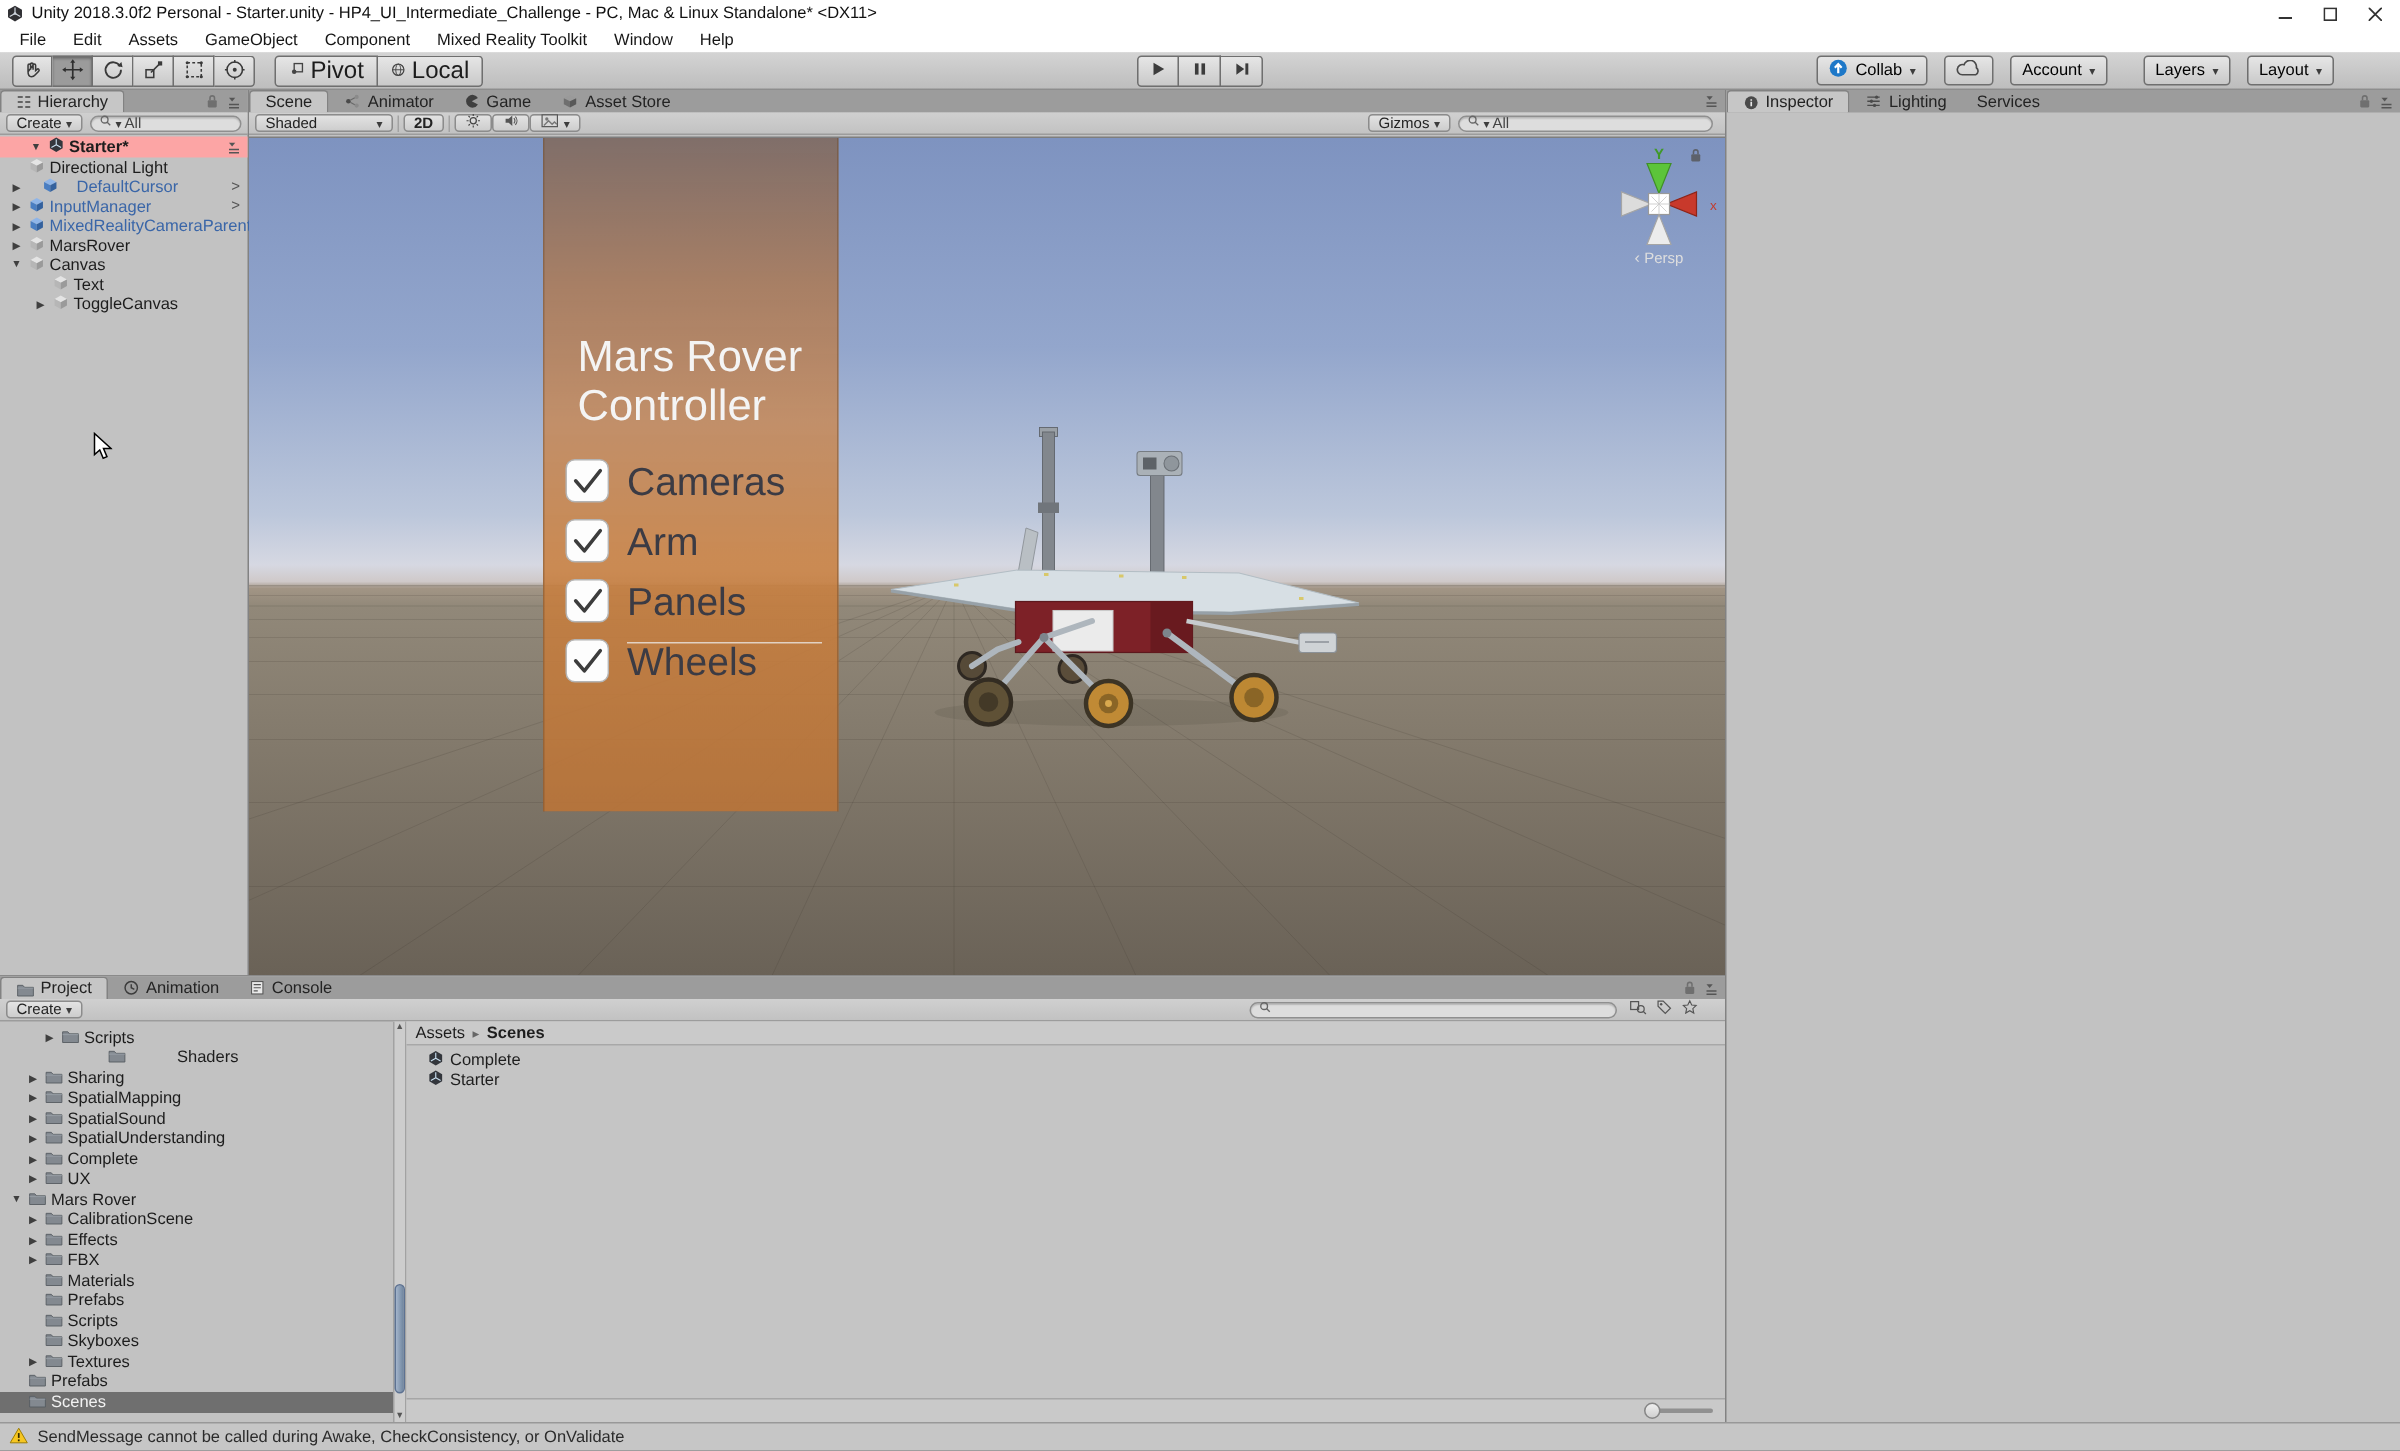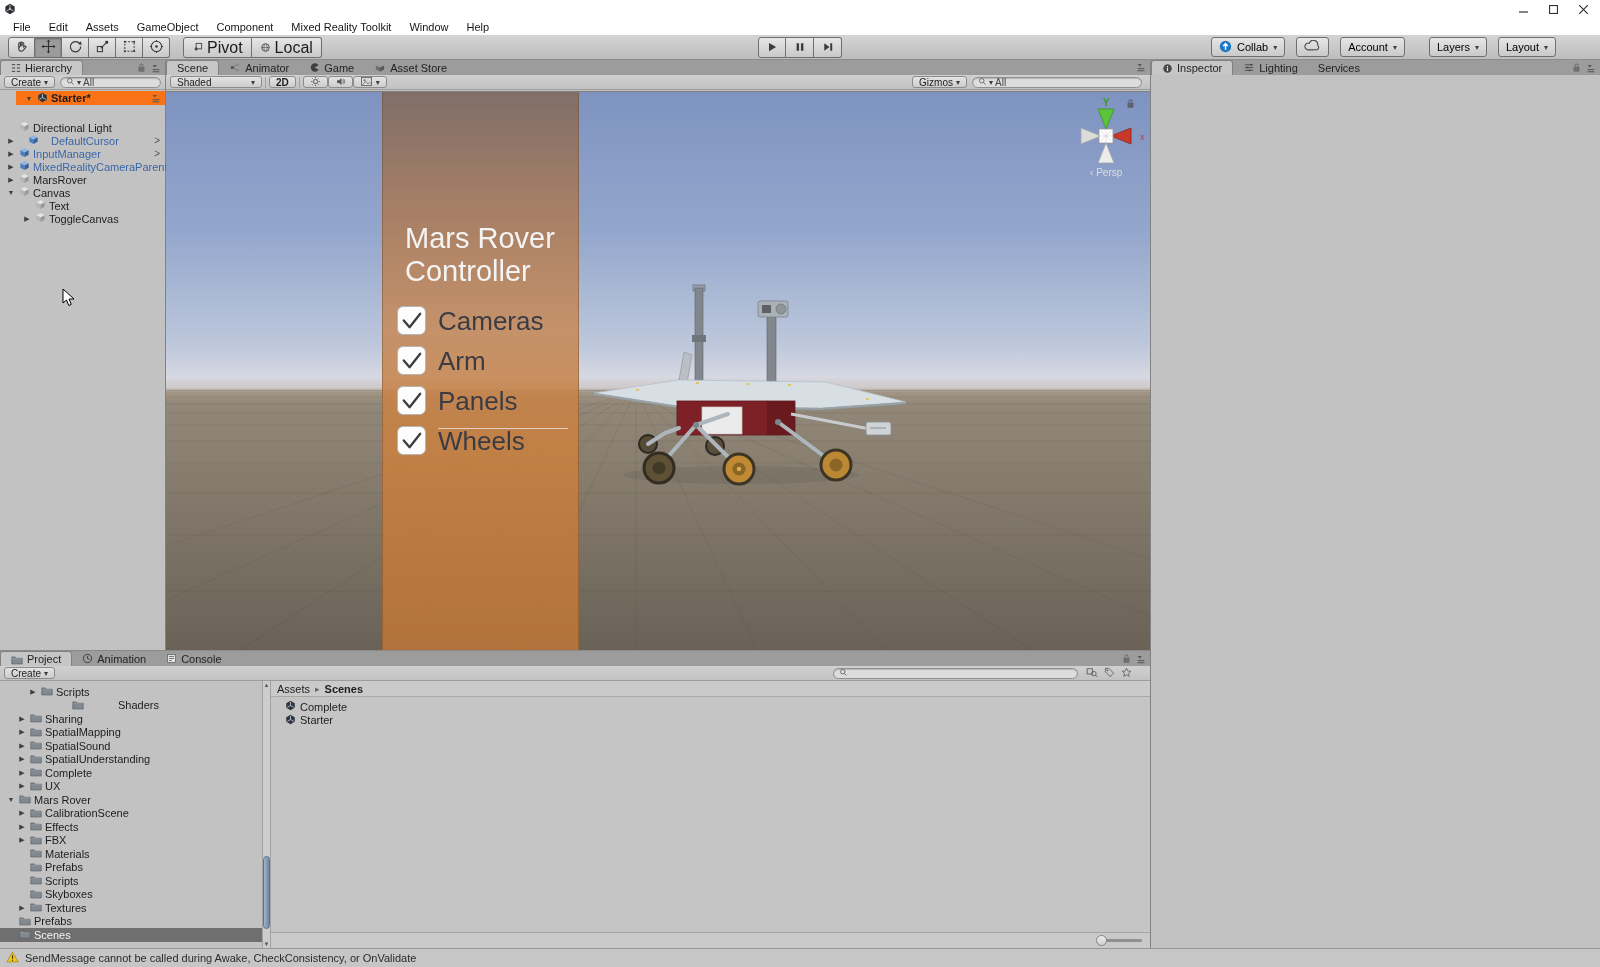--- a/index.html
+++ b/index.html
@@ -54,38 +54,38 @@
               display:flex; align-items:center; padding:0 4px;justify-content:center; }
   .mini-btn { height:12px; border:1px solid #8c8c8c; border-radius:3px; background:linear-gradient(#e3e3e3,#cdcdcd);
               display:inline-flex; align-items:center; gap:3px; padding:0 6px; font-size:10px; color:#222; }
   .search { height:11px; border-radius:6px; border:1px solid #8f8f8f; background:#dddddd;
             box-shadow:inset 0 1px 1px rgba(0,0,0,.18); display:flex; align-items:center; gap:2px;
             padding:0 5px; font-size:10px; color:#444; }
 
   
   .hierarchy { position:absolute; left:0; top:60px; width:166px; height:590px; background:#c2c2c2;
                border-right:1px solid #828282; }
-  .scene-row { position:absolute; left:16px; top:31px; right:0; height:14px; background:#f97316;
-               display:flex; align-items:center; padding-left:8px; gap:3px; font-weight:bold; }
-  #hierarchy-list { position:absolute; left:0; top:61px; right:0; }
+  .scene-row { position:absolute; left:0; top:31px; right:0; height:14px; background:#fca5a5;
+               display:flex; align-items:center; padding-left:19px; gap:3px; font-weight:bold; }
+  #hierarchy-list { position:absolute; left:0; top:45px; right:0; }
   .h-row { height:13px; display:flex; align-items:center; gap:3px; font-size:11px; color:#1d1d1d; }
   .h-row.prefab { color:#3a66a8; }
   .arrow { width:10px; text-align:center; font-size:7px; color:#3f3f3f; flex:0 0 10px; }
   .chev { margin-left:auto; margin-right:5px; color:#555; font-size:10px; }
 
   
   .scenepanel { position:absolute; left:166px; top:60px; width:984px; height:590px; background:#c2c2c2; }
   .scenetoolbar-right { margin-left:auto; display:flex; align-items:center; gap:5px; }
   .vsep { width:1px; height:11px; background:#a3a3a3; margin:0 3px; }
   .viewport { position:absolute; left:0; top:31px; width:984px; height:559px; overflow:hidden;
               border-top:1px solid #7e7e7e;
               background:linear-gradient(180deg,#7e93c0 0%,#93a6cc 25%,#bcc7db 45%,#d6d8e2 51%,
                          #cfc9c9 53%,#a29585 53.8%,#918879 56%,#837a6c 72%,#6a6257 100%); }
   .world { position:absolute; left:0; top:0; }
-  .overlay-panel { position:absolute; left:216px; top:0; width:197px; height:559px;
+  .overlay-panel { position:absolute; left:196px; top:0; width:197px; height:449px;
                    background:linear-gradient(180deg, rgba(128,102,86,.82) 0%, rgba(173,121,82,.84) 22%,
                               rgba(198,137,88,.86) 42%, rgba(201,128,64,.88) 62%, rgba(186,116,56,.9) 100%);
                    border-left:1px solid rgba(110,75,45,.45); border-right:1px solid rgba(110,75,45,.45); }
   .ov-title { position:absolute; top:130px; left:22px; width:165px; font-size:29px; line-height:1.14;
               color:#f4f4f4; }
   #toggles { position:absolute; top:214px; left:13px; display:flex; flex-direction:column; gap:9px; }
   .tog { display:flex; align-items:center; gap:11px; height:31px; }
   .tog-label { font-size:26px; color:#3b3b44; }
   .ov-line { position:absolute; top:336px; left:55px; width:130px; height:1px; background:rgba(238,238,238,.75); }
   .gizmo { position:absolute; left:898px; top:0; }
@@ -134,20 +134,21 @@
 <div class="app">
 
   <div class="titlebar">
     <span class="ticon">
         <svg width="12" height="12" viewBox="0 0 16 16">
           <polygon points="8,1 14.2,4.6 14.2,11.4 8,15 1.8,11.4 1.8,4.6" fill="#2f2f33"></polygon>
           <path d="M8 8 L8 2.6 M8 8 L12.7 10.7 M8 8 L3.3 10.7" stroke="#cfd6de" stroke-width="1.1" fill="none"></path>
           <circle cx="8" cy="8" r="1.2" fill="#cfd6de"></circle>
         </svg>
       </span>
+    <span class="ttext">Unity 2018.3.0f2 Personal - Starter.unity - HP4_UI_Intermediate_Challenge - PC, Mac &amp; Linux Standalone* &lt;DX11&gt;</span>
     <div class="wbtns">
       <span class="wbtn">
           <svg width="9" height="9">
             <path d="M0 7 H9" stroke="#333" stroke-width="1.2"></path>
           </svg>
         </span>
       <span class="wbtn">
           <svg width="9" height="9">
             <rect x="0.5" y="0.5" width="8" height="8" fill="none" stroke="#333" stroke-width="1.2"></rect>
           </svg>

